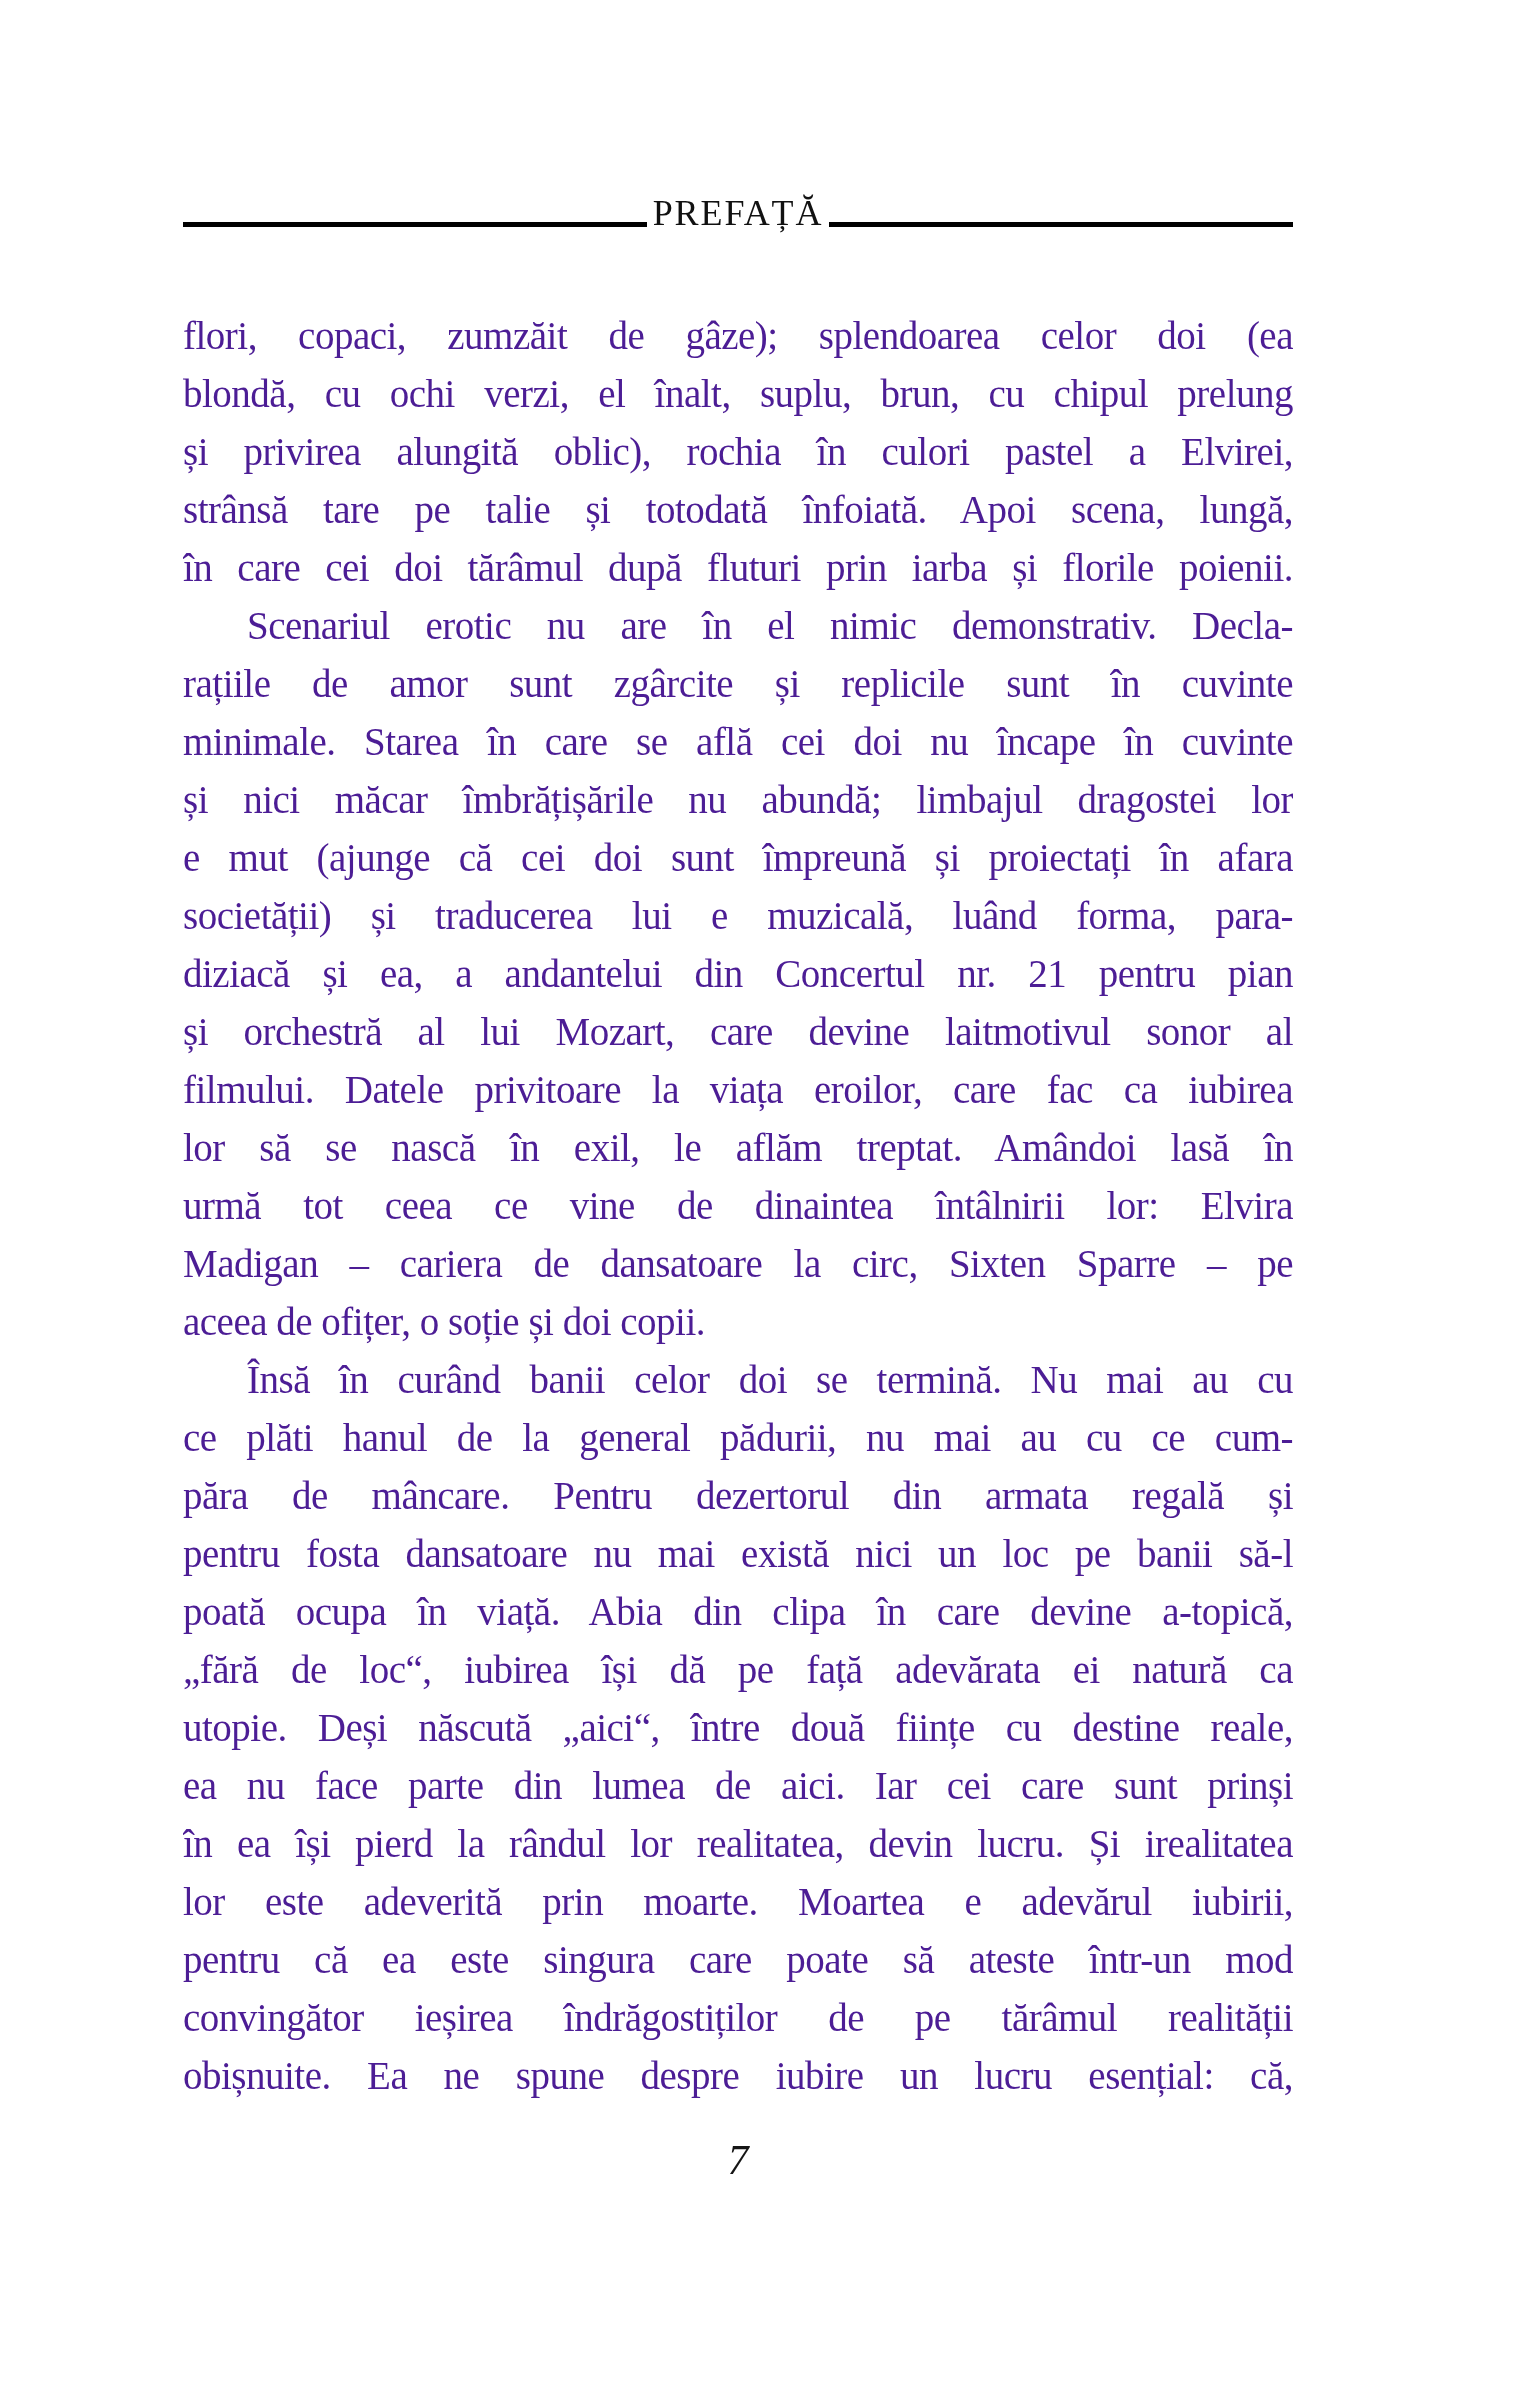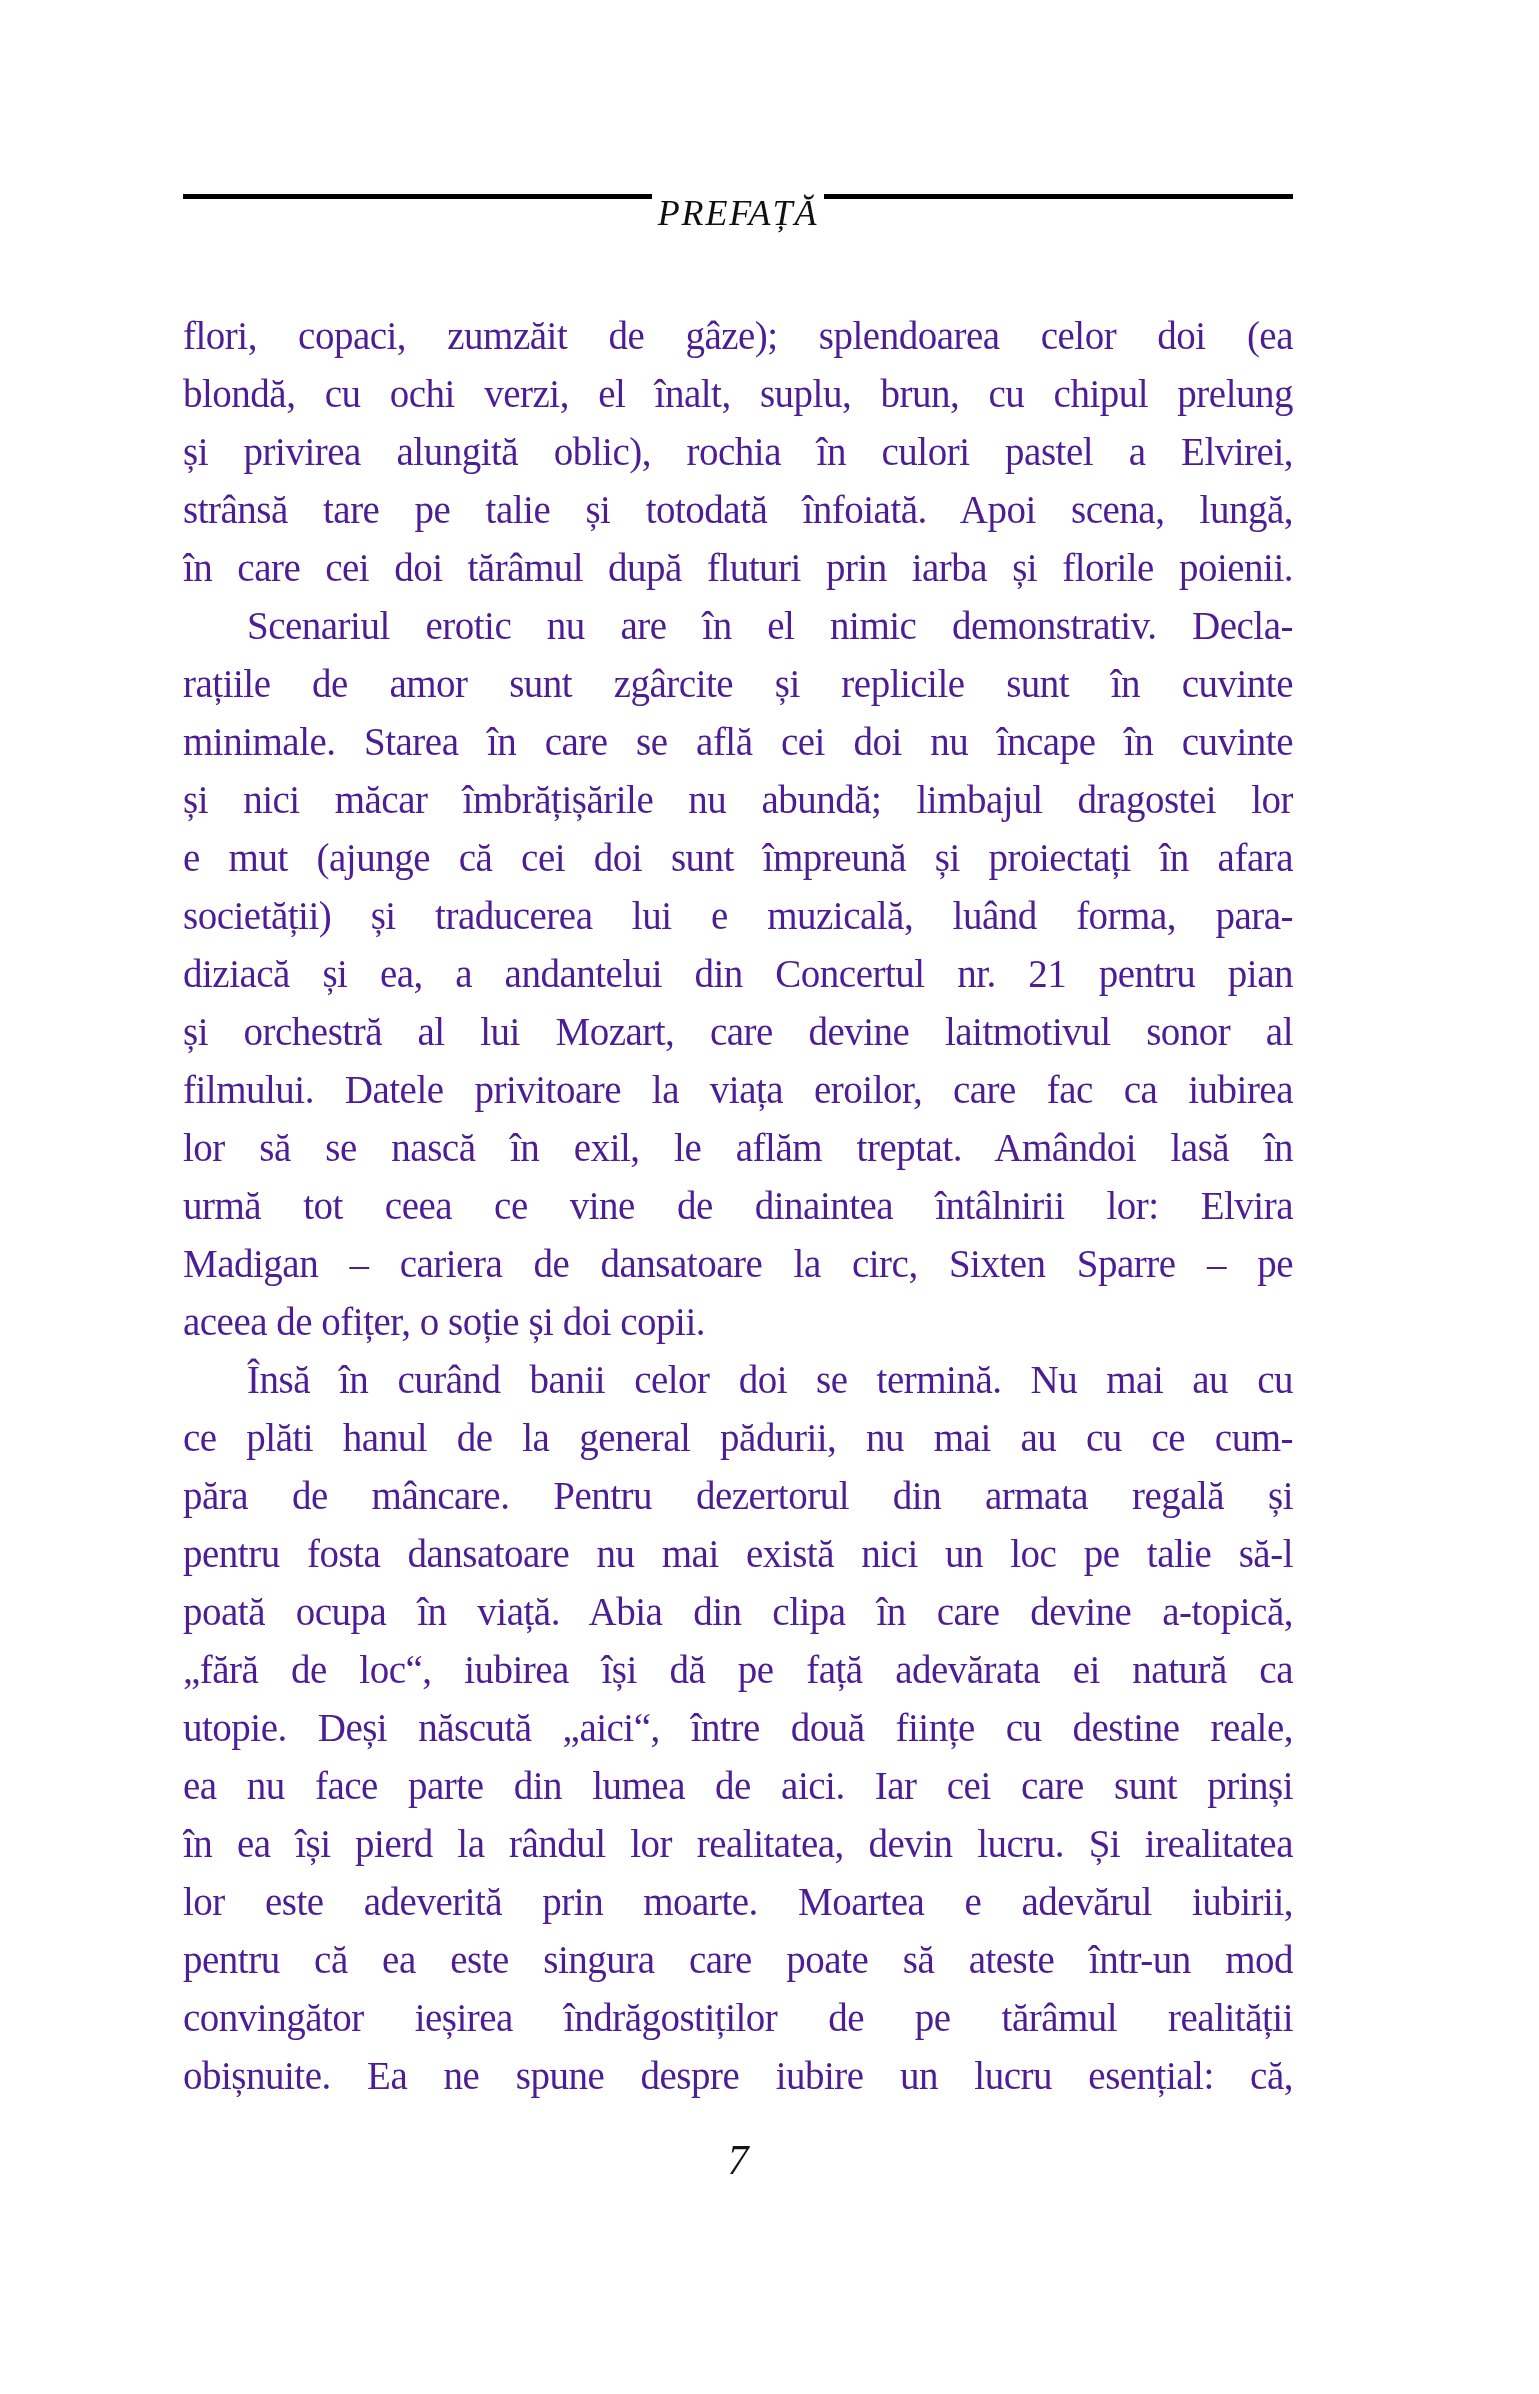--- a/index.html
+++ b/index.html
@@ -15,21 +15,21 @@
     color: #151515;
     font-family: "Liberation Serif", "DejaVu Serif", serif;
     overflow: hidden;
   }
   .running-header {
     position: absolute;
     left: 183px;
     top: 194px;
     width: 1110px;
     display: flex;
-    font-style: italic;
+    align-items: flex-end;
   }
   .running-header .rule {
     flex: 1 1 auto;
     height: 4.8px;
     background: #000000;
     margin-bottom: 5.8px;
   }
   .running-header .title {
     font-size: 36px;
     line-height: 39px;
@@ -103,21 +103,21 @@
       <div class="line j"><span>diziacă și ea, a andantelui din </span><span class="it">Concertul nr. 21 pentru pian</span></div>
       <div class="line j"><span class="it">și orchestră</span><span> al lui Mozart, care devine laitmotivul sonor al</span></div>
       <div class="line j"><span>filmului. Datele privitoare la viața eroilor, care fac ca iubirea</span></div>
       <div class="line j"><span>lor să se nască în exil, le aflăm treptat. Amândoi lasă în</span></div>
       <div class="line j"><span>urmă tot ceea ce vine de dinaintea întâlnirii lor: Elvira</span></div>
       <div class="line j"><span>Madigan – cariera de dansatoare la circ, Sixten Sparre – pe</span></div>
       <div class="line"><span>aceea de ofițer, o soție și doi copii.</span></div>
       <div class="line j indent"><span>Însă în curând banii celor doi se termină. Nu mai au cu</span></div>
       <div class="line j"><span>ce plăti hanul de la general pădurii, nu mai au cu ce cum-</span></div>
       <div class="line j"><span>păra de mâncare. Pentru dezertorul din armata regală și</span></div>
-      <div class="line j"><span>pentru fosta dansatoare </span><span class="it">nu mai există nici un loc</span><span> pe talie să-l</span></div>
+      <div class="line j"><span>pentru fosta dansatoare </span><span class="it">nu mai există nici un loc</span><span> pe banii să-l</span></div>
       <div class="line j"><span>poată ocupa în viață. Abia din clipa în care devine a-topică,</span></div>
       <div class="line j"><span>„fără de loc“, iubirea își dă pe față adevărata ei natură ca</span></div>
       <div class="line j"><span class="it">utopie</span><span>. Deși născută „aici“, între două ființe cu destine reale,</span></div>
       <div class="line j"><span>ea nu face parte din lumea de aici. Iar cei care sunt prinși</span></div>
       <div class="line j"><span>în ea își pierd la rândul lor realitatea, devin </span><span class="it">lucru</span><span>. Și irealitatea</span></div>
       <div class="line j"><span>lor este adeverită prin moarte. Moartea e adevărul iubirii,</span></div>
       <div class="line j"><span>pentru că ea este singura care poate să ateste într-un mod</span></div>
       <div class="line j"><span>convingător ieșirea îndrăgostiților de pe tărâmul realității</span></div>
       <div class="line j"><span>obișnuite. Ea ne spune despre iubire un lucru esențial: că,</span></div>
     </div>

